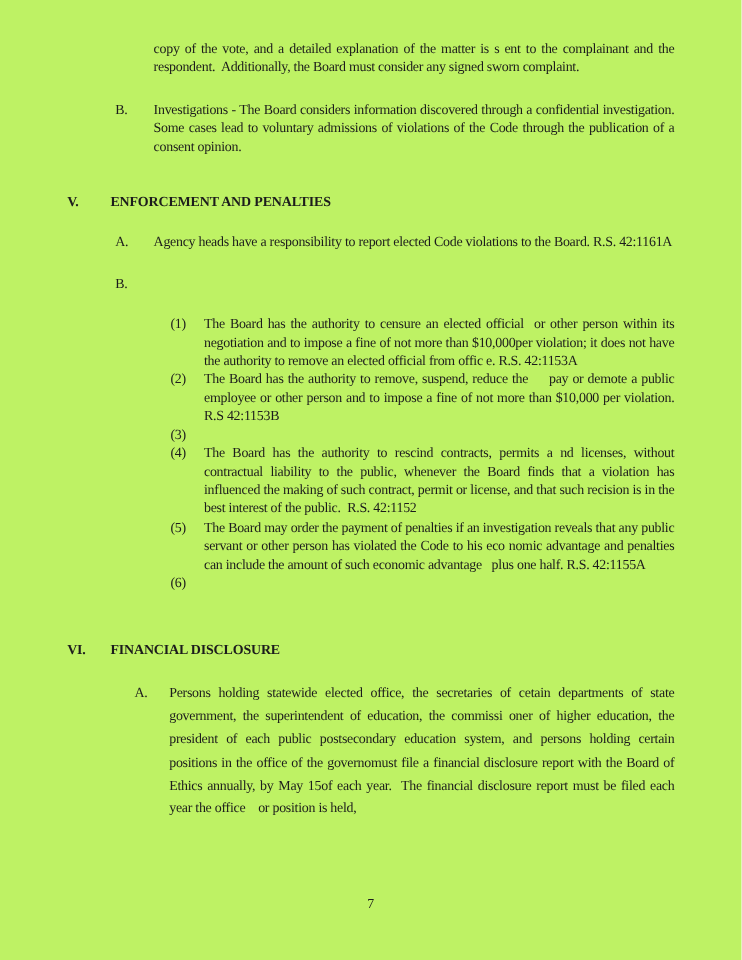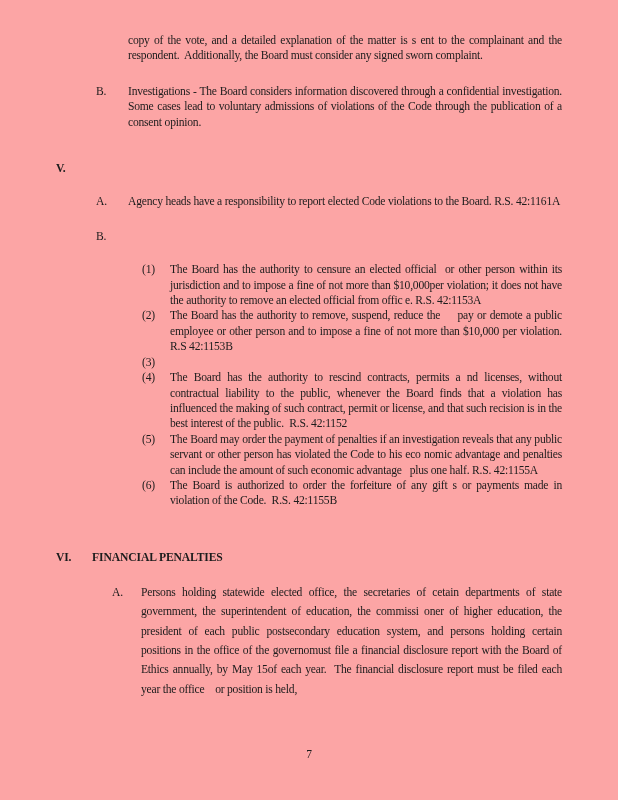--- a/index.html
+++ b/index.html
@@ -5,21 +5,21 @@
   html, body {
     margin: 0;
     padding: 0;
     background: #ffffff;
   }
   .page {
     position: relative;
     width: 618px;
     height: 800px;
     margin: 0 auto;
-    background: #fca5a5;
+    background: #bef264;
     font-family: "Liberation Serif", "DejaVu Serif", serif;
     font-size: 11.6px;
     line-height: 15.4px;
     letter-spacing: -0.22px;
     color: #1c1c1c;
     box-sizing: border-box;
     padding-top: 33px;
     overflow: hidden;
   }
   .txt {
@@ -80,36 +80,37 @@
 
   <div class="p-cont txt">copy of the vote, and a detailed explanation of the matter is s ent to the complainant and the respondent.  Additionally, the Board must consider any signed sworn complaint.</div>
 
   <div class="row row-letter mb-after-b">
     <div class="lbl">B.</div>
     <div class="txt">Investigations - The Board considers information discovered through a confidential investigation.  Some cases lead to voluntary admissions of violations of the Code through the publication of a consent opinion.</div>
   </div>
 
   <div class="row row-roman mb-heading">
     <div class="lbl">V.</div>
+    <div class="title">ENFORCEMENT AND PENALTIES</div>
   </div>
 
   <div class="row row-letter mb-item-a">
     <div class="lbl">A.</div>
     <div class="txt">Agency heads have a responsibility to report elected Code violations to the Board. R.S. 42:1161A</div>
   </div>
 
   <div class="row row-letter mb-item-b">
     <div class="lbl">B.</div>
   </div>
 
   <div class="penalties">
 
     <div class="row row-num">
       <div class="lbl">(1)</div>
-      <div class="txt">The Board has the authority to censure an elected official  or other person within its jurisdiction and to impose a fine of not more than $10,000per violation; it does not have the authority to remove an elected official from offic e. R.S. 42:1153A</div>
+      <div class="txt">The Board has the authority to censure an elected official  or other person within its negotiation and to impose a fine of not more than $10,000per violation; it does not have the authority to remove an elected official from offic e. R.S. 42:1153A</div>
     </div>
 
     <div class="row row-num">
       <div class="lbl">(2)</div>
       <div class="txt">The Board has the authority to remove, suspend, reduce the     pay or demote a public employee or other person and to impose a fine of not more than $10,000 per violation.  R.S 42:1153B</div>
     </div>
 
     <div class="row row-num">
       <div class="lbl">(3)</div>
     </div>
@@ -119,28 +120,27 @@
       <div class="txt">The Board has the authority to rescind contracts, permits a nd licenses, without contractual liability to the public, whenever the Board finds that a violation has influenced the making of such contract, permit or license, and that such recision is in the best interest of the public.  R.S. 42:1152</div>
     </div>
 
     <div class="row row-num">
       <div class="lbl">(5)</div>
       <div class="txt">The Board may order the payment of penalties if an investigation reveals that any public servant or other person has violated the Code to his eco nomic advantage and penalties can include the amount of such economic advantage   plus one half. R.S. 42:1155A</div>
     </div>
 
     <div class="row row-num">
       <div class="lbl">(6)</div>
-      <div class="txt">The Board is authorized to order the forfeiture of any gift s or payments made in violation of the Code.  R.S. 42:1155B</div>
     </div>
 
   </div>
 
   <div class="row row-roman mb-heading">
     <div class="lbl">VI.</div>
-    <div class="title">FINANCIAL PENALTIES</div>
+    <div class="title">FINANCIAL DISCLOSURE</div>
   </div>
 
   <div class="row row-letter-vi">
     <div class="lbl">A.</div>
     <div class="txt">Persons holding statewide elected office, the secretaries of cetain departments of state government, the superintendent of education, the commissi oner of higher education, the president of each public postsecondary education system, and persons holding certain positions in the office of the governomust file a financial disclosure report with the Board of Ethics annually, by May 15of each year.  The financial disclosure report must be filed each year the office    or position is held,</div>
   </div>
 
   <div class="footer">7</div>
 
 </div>

